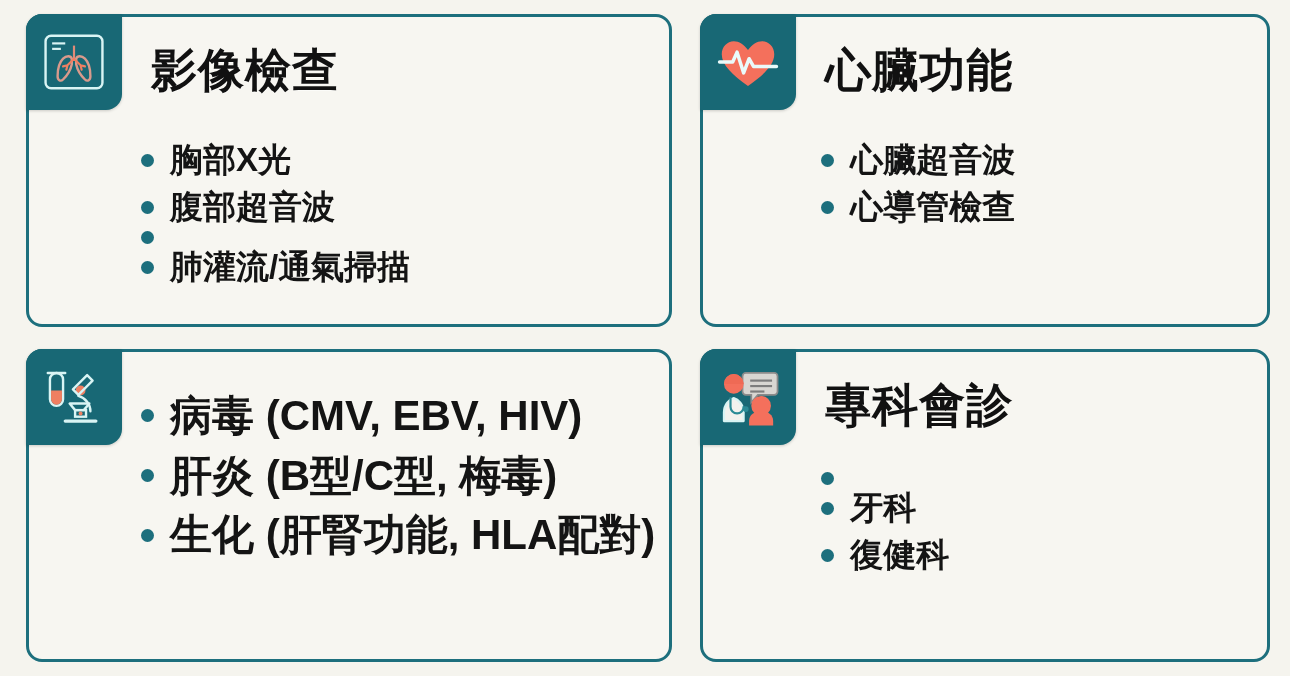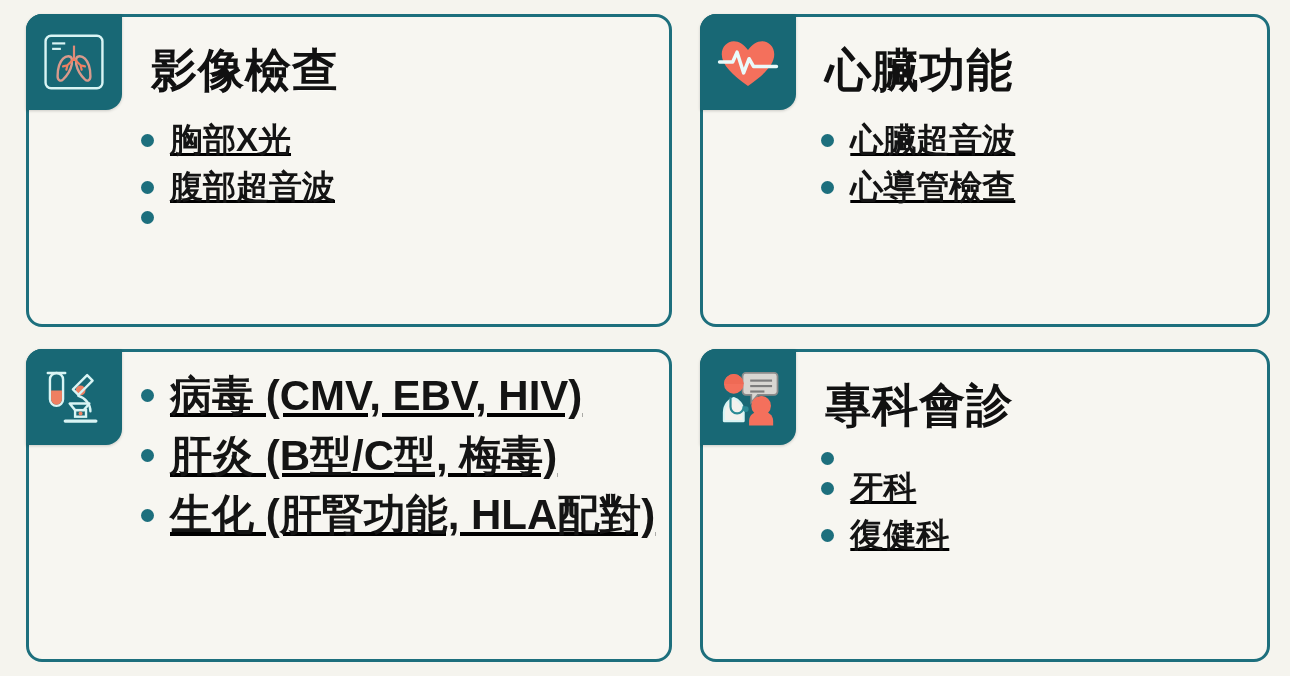--- a/index.html
+++ b/index.html
@@ -53,23 +53,22 @@
     font-size: 46px;
     font-weight: 700;
     color: #111111;
     line-height: 1;
     letter-spacing: 1px;
     white-space: nowrap;
     text-shadow: 0 1px 0 rgba(255,255,255,.5);
   }
   .list {
     list-style: none;
-    margin-top: 4px;
+    margin-top: 24px;
     padding-left: 98px;
-    text-decoration: underline;
   }
   .list li {
     display: flex;
     align-items: center;
     font-size: 33px;
     font-weight: 700;
     color: #141414;
     line-height: 1.42;
     white-space: nowrap;
   }
@@ -109,20 +108,24 @@
       <li>
           <span class="dot"></span>
           <span class="txt">胸部X光</span>
         </li>
       <li>
           <span class="dot"></span>
           <span class="txt">腹部超音波</span>
         </li>
       <li>
           <span class="dot"></span>
+        </li>
+      <li>
+          <span class="dot"></span>
+          <span class="txt">肺灌流/通氣掃描</span>
         </li>
     </ul>
   </div>
 
   <div class="card c2">
     <div class="badge">
       <svg viewBox="0 0 64 64" aria-hidden="true">
         <path d="M32 54C18 44 8 35 8 25c0-7 5-12 11-12 5 0 9 3 13 8 4-5 8-8 13-8 6 0 11 5 11 12 0 10-10 19-24 29z" fill="#f4705c"></path>
         <path d="M6 32h12l4-9 6 19 5-13 4 7h21" fill="none" stroke="#eafafa" stroke-width="3.2" stroke-linecap="round" stroke-linejoin="round"></path>
       </svg>

